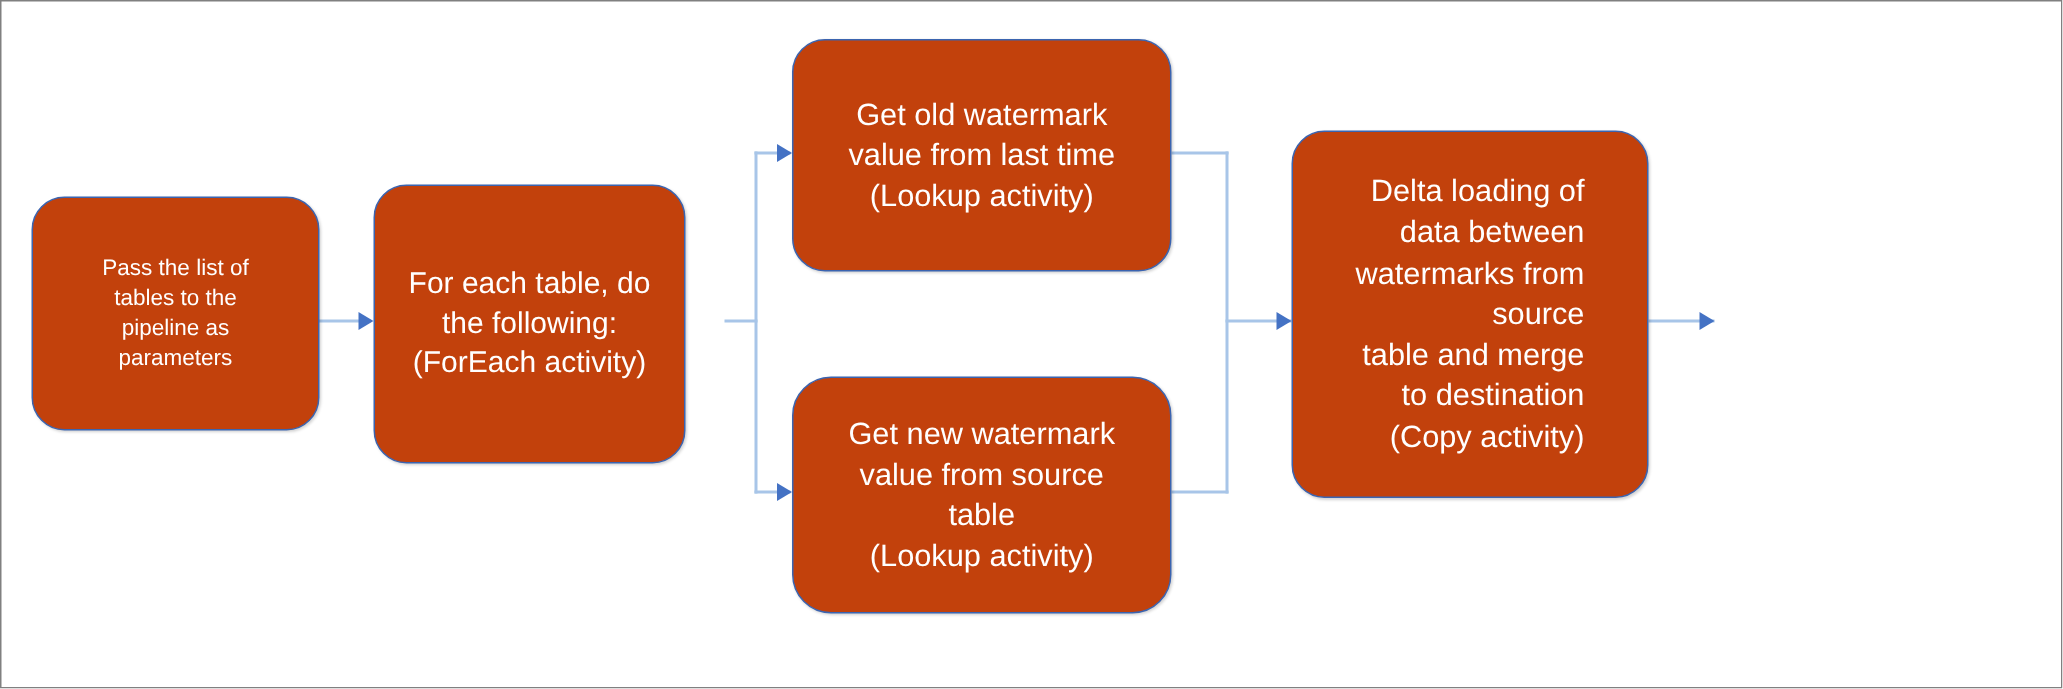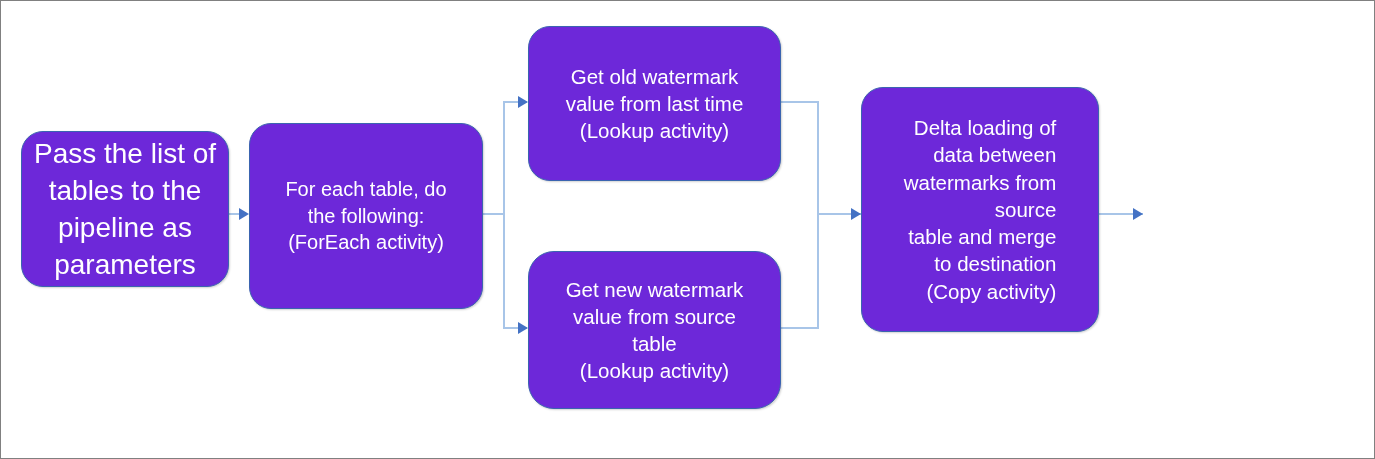--- a/index.html
+++ b/index.html
@@ -15,21 +15,21 @@
     width: 1375px;
     height: 459px;
     background: #ffffff;
     box-sizing: border-box;
     border: 1px solid #808080;
     overflow: hidden;
   }
   .node {
     position: absolute;
     box-sizing: border-box;
-    background: #6d28d9;
+    background: #c2410c;
     border: 1px solid #3B64B0;
     border-radius: 22px;
     color: #ffffff;
     display: flex;
     align-items: center;
     justify-content: center;
     text-align: center;
     line-height: 1.33;
     font-size: 20.5px;
     padding: 4px 10px;
@@ -71,26 +71,26 @@
 
   <div class="conn h" style="left:780px; top:100px; width:38px;"></div>
   <div class="conn h" style="left:780px; top:326px; width:38px;"></div>
   <div class="conn v" style="left:816px; top:100px; height:228px;"></div>
   <div class="conn h" style="left:816px; top:212px; width:44px;"></div>
   <div class="arrowhead" style="left:850px; top:207px;"></div>
 
   <div class="conn h" style="left:1098px; top:212px; width:44px;"></div>
   <div class="arrowhead" style="left:1132px; top:207px;"></div>
 
-  <div class="node" style="left:20px; top:130px; width:208px; height:156px; font-size:28px;">Pass the list of
+  <div class="node" style="left:20px; top:130px; width:192px; height:156px; font-size:15px;">Pass the list of
 tables to the
 pipeline as
 parameters</div>
 
-  <div class="node" style="left:248px; top:122px; width:234px; height:186px; font-size:20px;">For each table, do
+  <div class="node" style="left:248px; top:122px; width:208px; height:186px; font-size:20px;">For each table, do
 the following:
 (ForEach activity)</div>
 
   <div class="node" style="left:527px; top:25px; width:253px; height:155px; font-size:20.5px;">Get old watermark
 value from last time
 (Lookup activity)</div>
 
   <div class="node" style="left:527px; top:250px; width:253px; height:158px; font-size:20.5px;border-radius:26px;">Get new watermark
 value from source
 table

